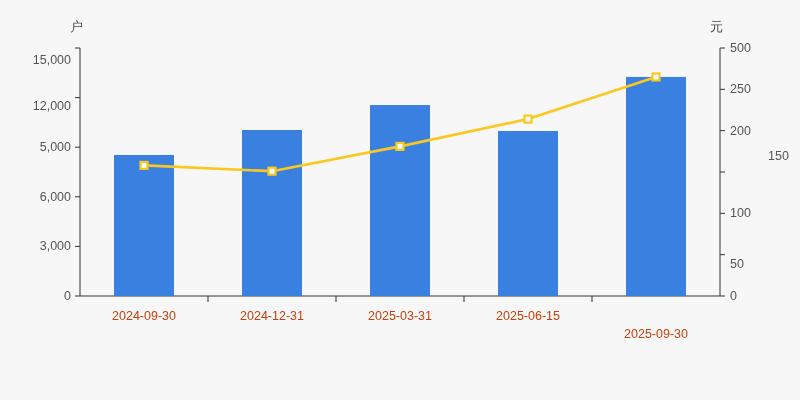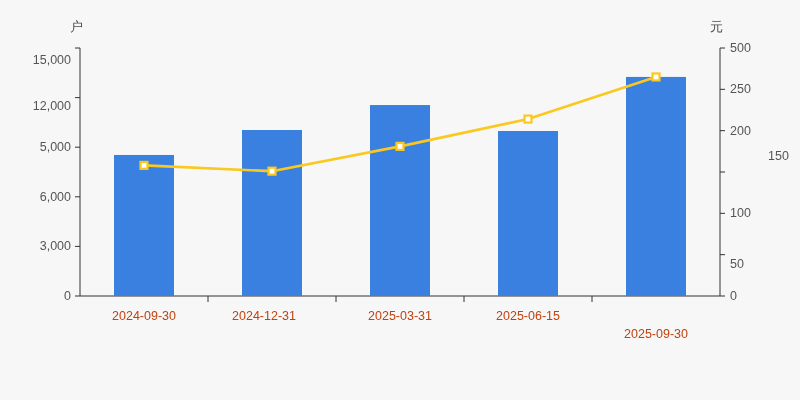--- a/index.html
+++ b/index.html
@@ -110,19 +110,19 @@
       <div class="tick-label right" style="left: 730px; top: 296px;">0</div>
       <div class="tick-label right" style="left: 730px; top: 264px;">50</div>
       <div class="tick-label right" style="left: 730px; top: 213.333px;">100</div>
       <div class="tick-label right" style="left: 730px; top: 156px; margin-left: 38px;">150</div>
       <div class="tick-label right" style="left: 730px; top: 130.667px;">200</div>
       <div class="tick-label right" style="left: 730px; top: 89.3333px;">250</div>
       <div class="tick-label right" style="left: 730px; top: 48px;">500</div>
     </div>
   <div id="cat-layer">
       <div class="cat-label" style="left: 144px; top: 310px;">2024-09-30</div>
-      <div class="cat-label" style="left: 264px; top: 310px;">2024-12-31</div>
+      <div class="cat-label" style="left: 272px; top: 310px;">2024-12-31</div>
       <div class="cat-label" style="left: 400px; top: 310px;">2025-03-31</div>
       <div class="cat-label" style="left: 528px; top: 310px;">2025-06-15</div>
       <div class="cat-label" style="left: 656px; top: 310px; margin-top: 18px;">2025-09-30</div>
     </div>
 
 </div>
 
 </body></html>

